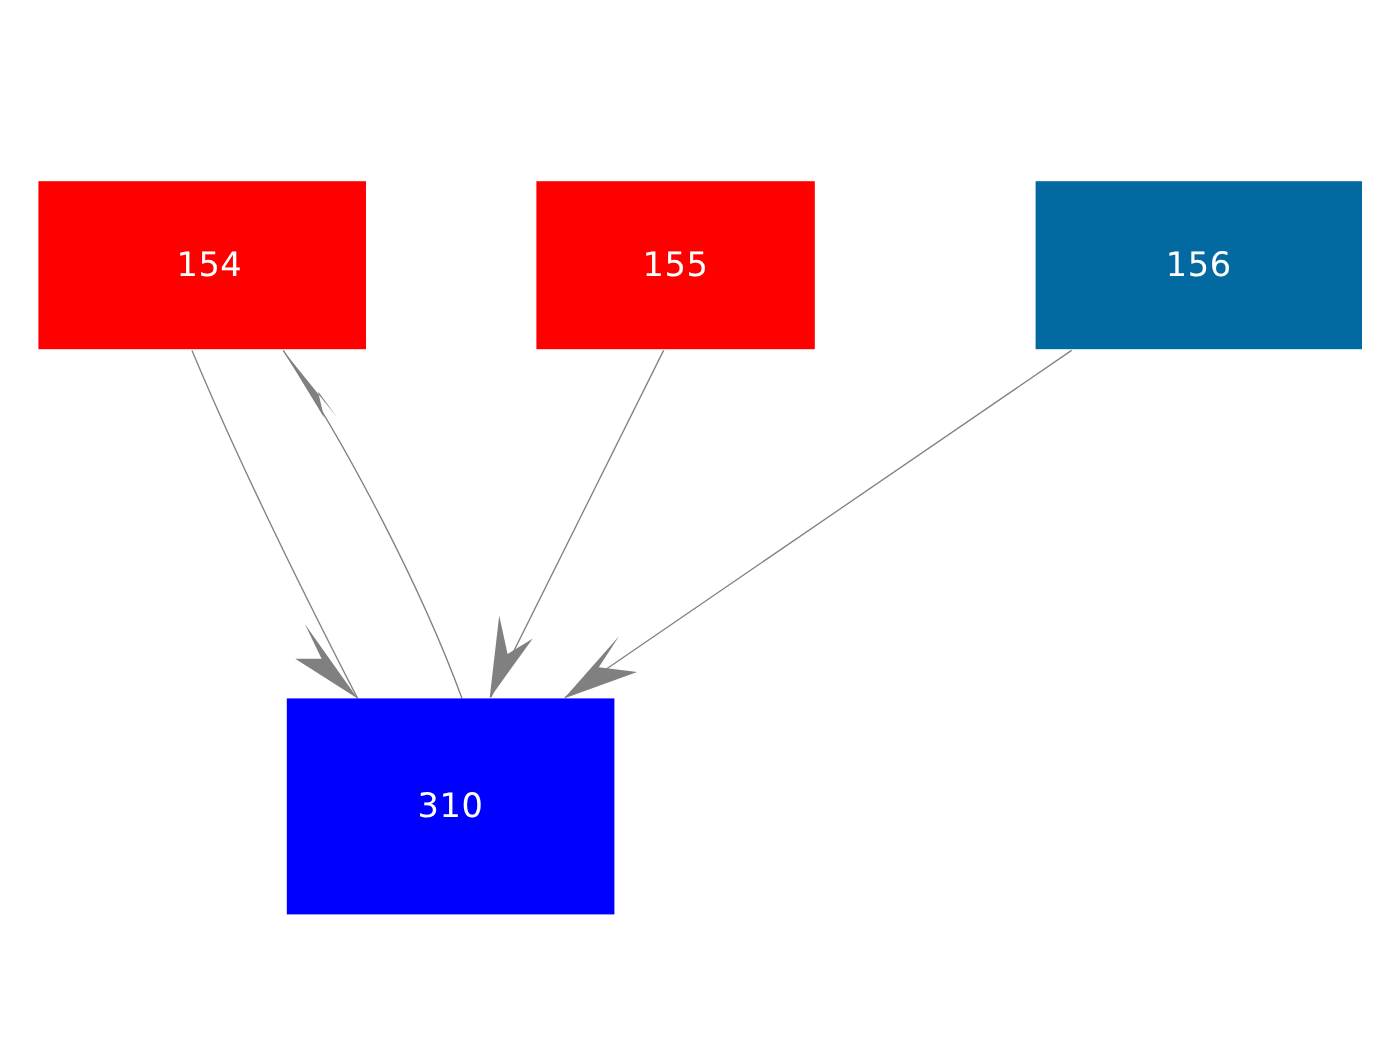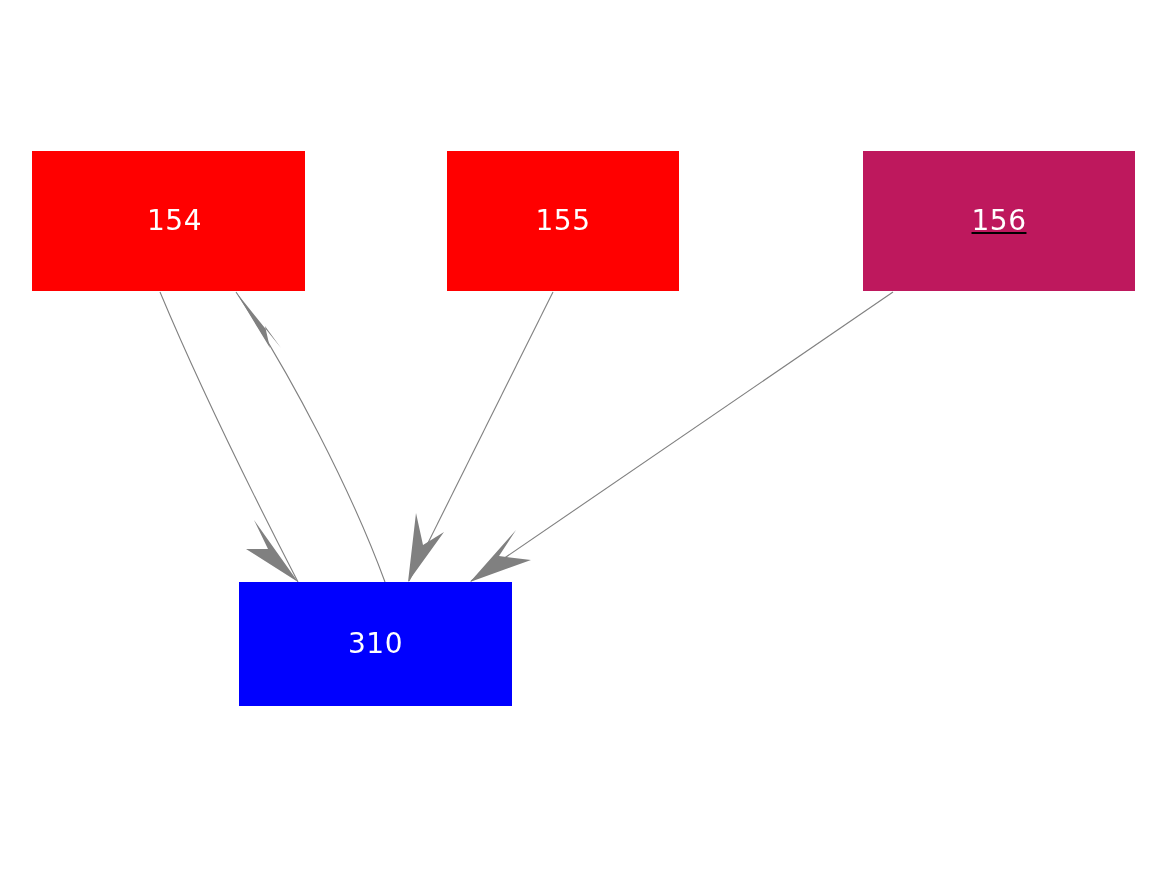--- a/index.html
+++ b/index.html
@@ -69,21 +69,21 @@
       </g>
   </svg>
 
   <div id="nodes-group">
       <div class="node" style="left: 32px; top: 151px; width: 273px; height: 140px; background: rgb(255, 0, 0); padding-left: 12px;">
         <span class="node-label">154</span>
       </div>
       <div class="node" style="left: 447px; top: 151px; width: 232px; height: 140px; background: rgb(255, 0, 0);">
         <span class="node-label">155</span>
       </div>
-      <div class="node" style="left: 863px; top: 151px; width: 272px; height: 140px; background: #be185d; text-decoration: underline;">
+      <div class="node" style="left: 863px; top: 151px; width: 272px; height: 140px; background: #0369a1;">
         <span class="node-label">156</span>
       </div>
-      <div class="node" style="left: 239px; top: 582px; width: 273px; height: 124px; background: rgb(0, 0, 255);">
+      <div class="node" style="left: 239px; top: 582px; width: 273px; height: 180px; background: rgb(0, 0, 255);">
         <span class="node-label">310</span>
       </div>
     </div>
 
 </div>
 
 </body></html>

